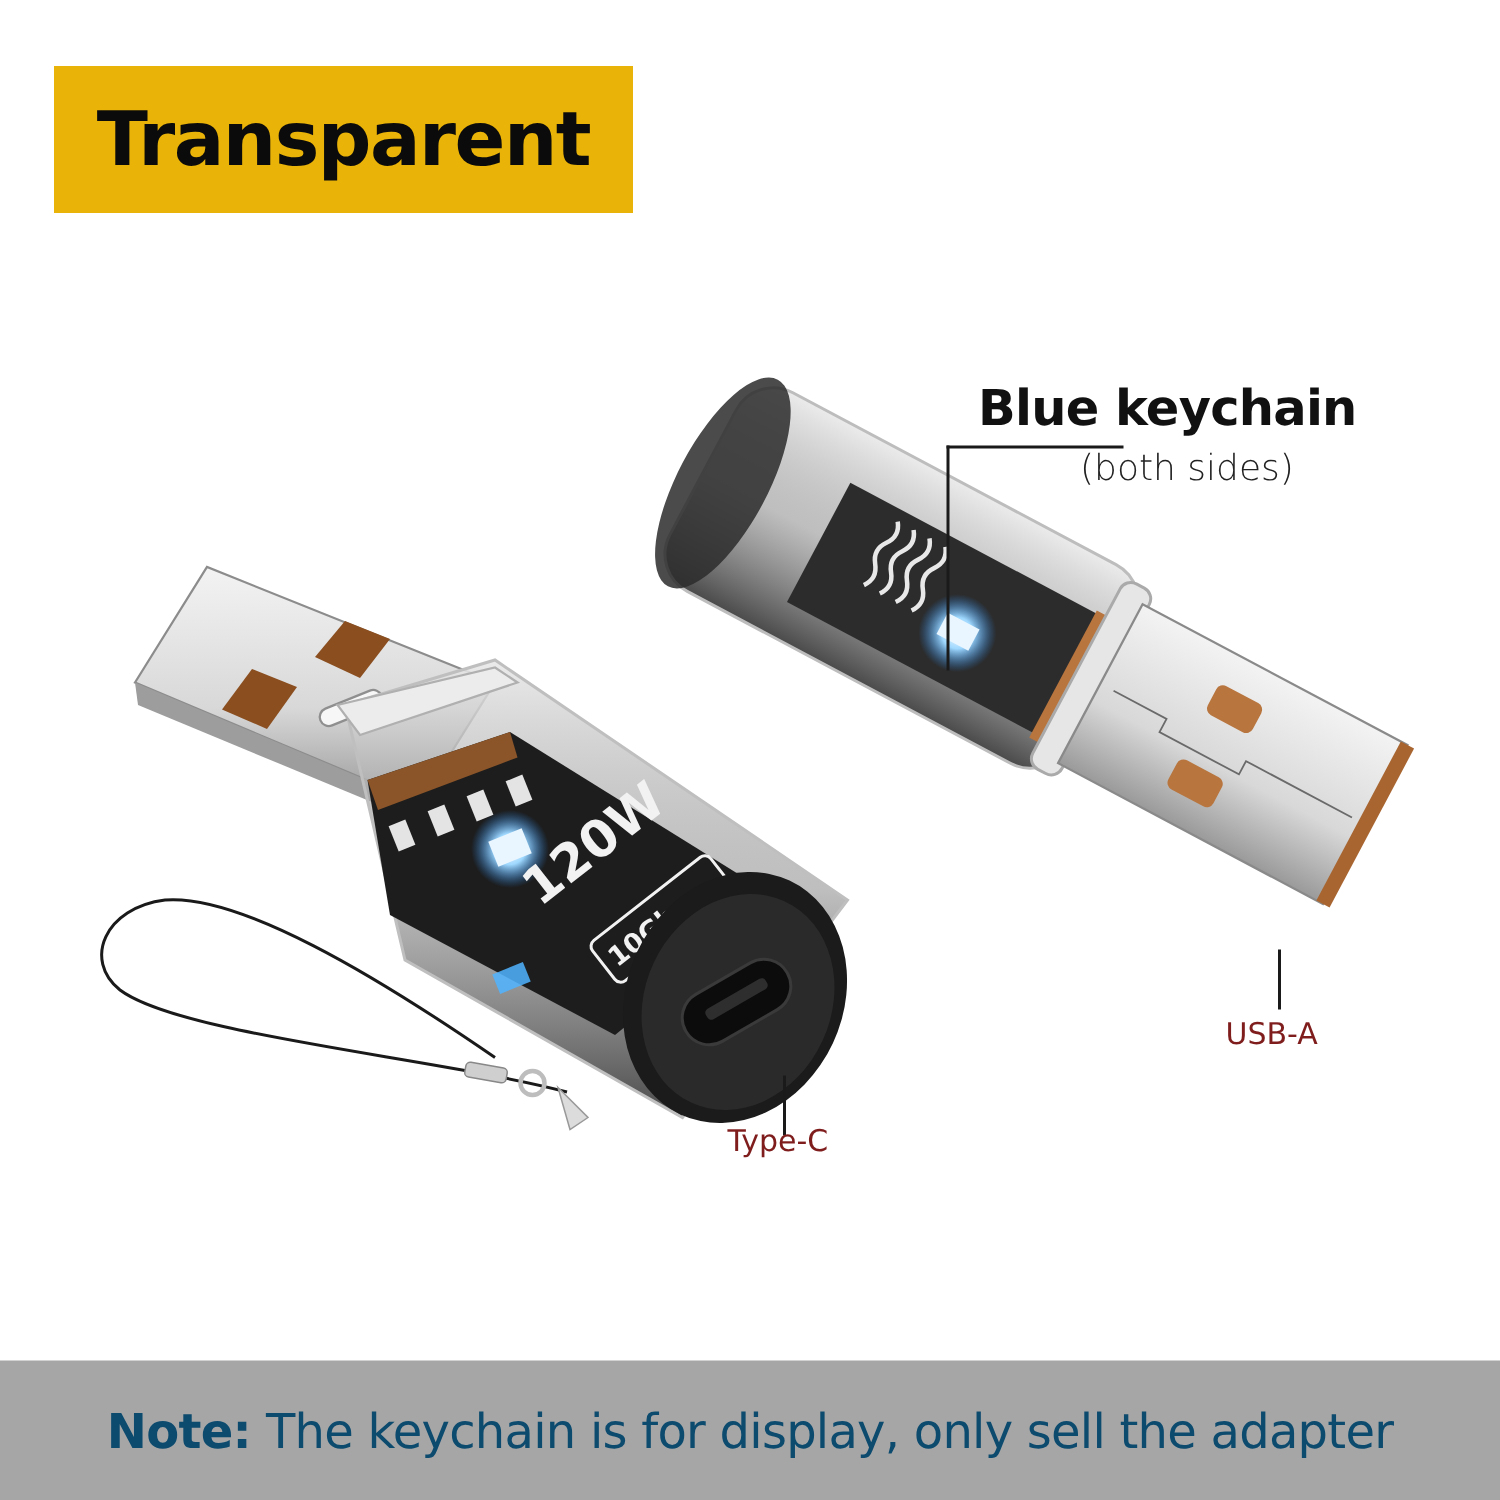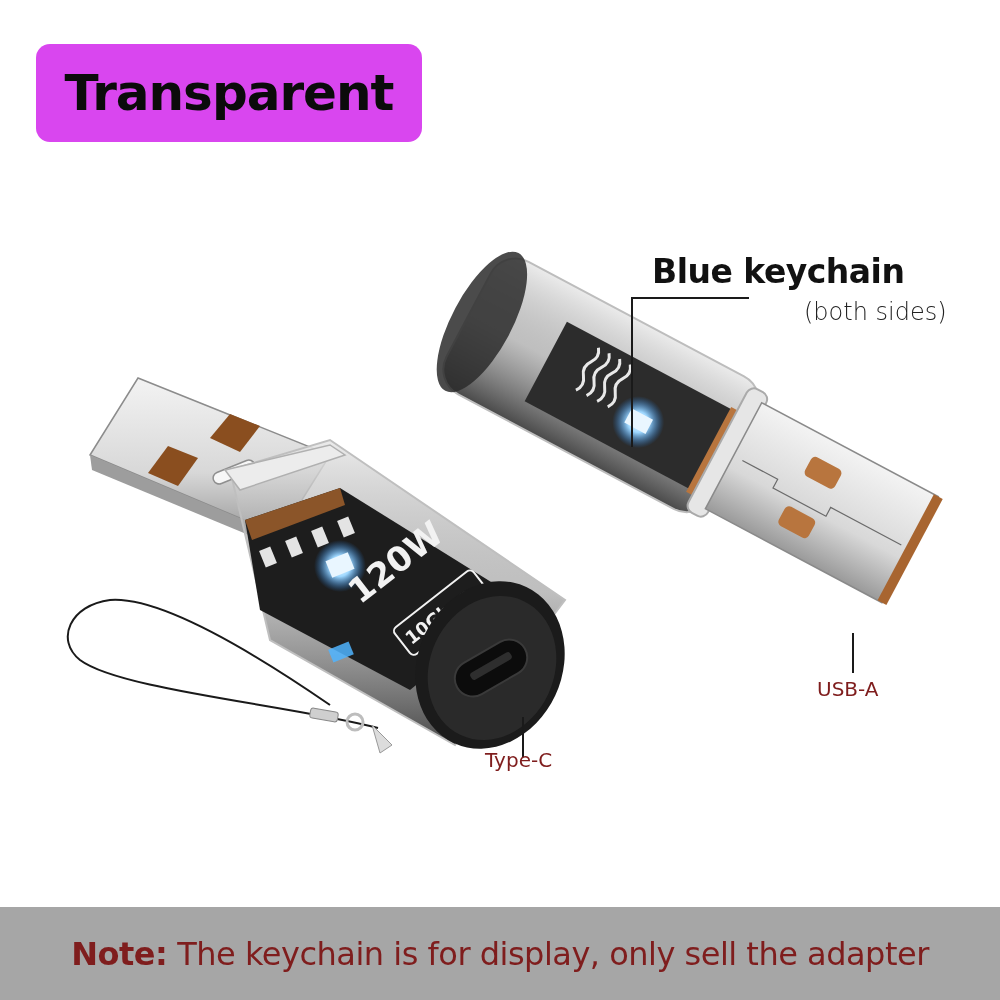--- a/index.html
+++ b/index.html
@@ -2,44 +2,44 @@
 <html><head>
 <meta charset="utf-8">
 <style>
   html, body { margin:0; padding:0; }
   body {
     width:1000px; height:1000px; position:relative; overflow:hidden;
     background:#ffffff; font-family:"DejaVu Sans","Liberation Sans",sans-serif;
   }
   .title-banner {
     position:absolute; left:36px; top:44px; width:386px; height:98px;
-    background:#d946ef; display:flex; align-items:center; justify-content:center;border-radius:14px;
+    background:#eab308; display:flex; align-items:center; justify-content:center;
   }
   .title-banner span {
     font-family:"DejaVu Sans",sans-serif; font-weight:bold; font-size:50px;
     color:#0b0b0b; letter-spacing:-1px;
   }
   .callout-title {
     position:absolute; left:652px; top:252px; font-weight:bold; font-size:33px;
     color:#111; letter-spacing:-0.5px; white-space:nowrap;
   }
   .callout-sub {
-    position:absolute; left:804px; top:298px; font-size:24px; color:#222; white-space:nowrap;
+    position:absolute; left:720px; top:298px; font-size:24px; color:#222; white-space:nowrap;
     font-family:"DejaVu Sans",sans-serif; font-weight:300;
   }
   .leader { position:absolute; background:#1a1a1a; }
   .port-label {
     position:absolute; font-size:20px; color:#7f1d1d; white-space:nowrap;
     font-family:"DejaVu Sans",sans-serif;
   }
   .note-bar {
     position:absolute; left:0; top:907px; width:1000px; height:93px;
     background:#a6a6a6; display:flex; align-items:center; justify-content:center;
   }
-  .note-bar .note-text { font-size:32px; color:#7f1d1d; white-space:nowrap; letter-spacing:-0.5px; }
+  .note-bar .note-text { font-size:32px; color:#0c4a6e; white-space:nowrap; letter-spacing:-0.5px; }
   .note-bar .note-strong { font-weight:bold; margin-right:10px; }
   .product { position:absolute; left:0; top:0; width:1000px; height:1000px; }
 </style>
 </head>
 <body>
 
 <div class="title-banner">
   <span>Transparent</span>
 </div>
 

